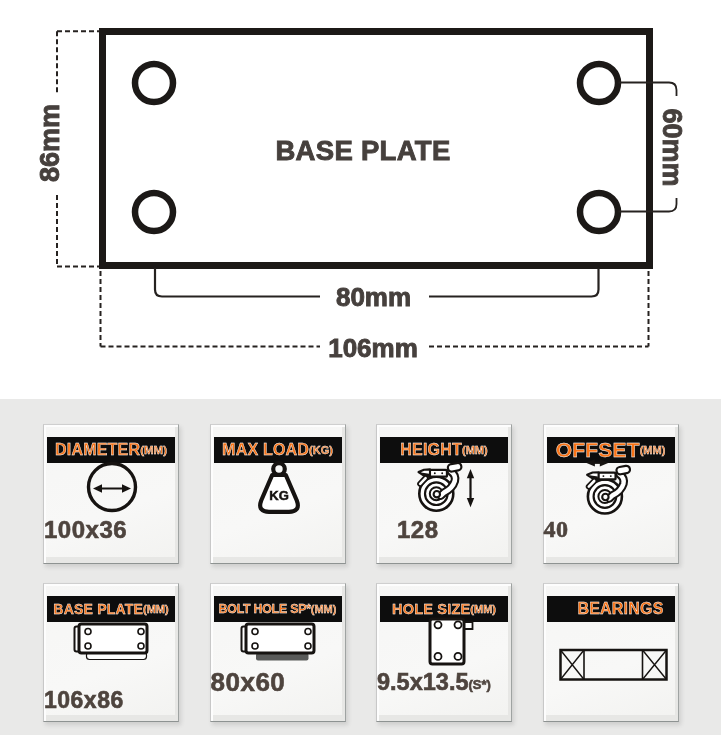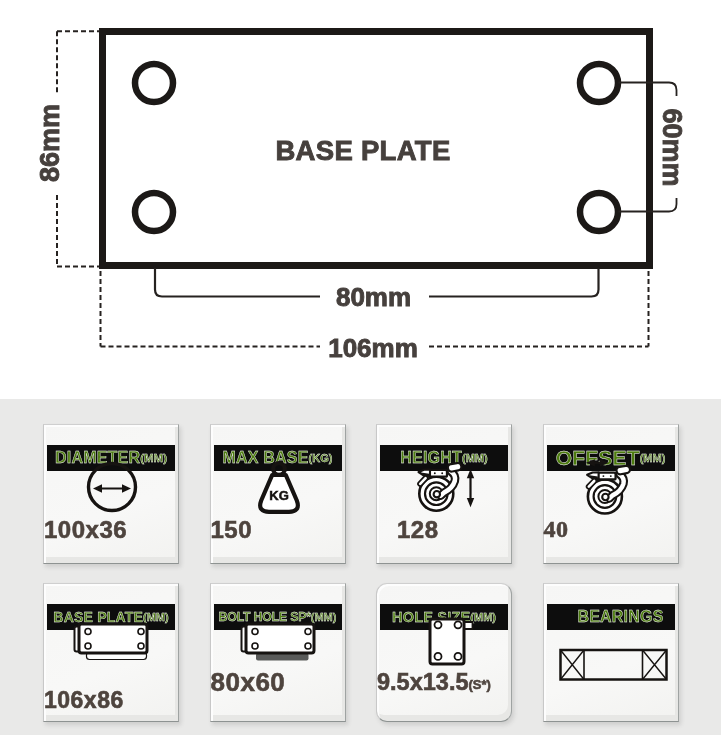--- a/index.html
+++ b/index.html
@@ -3,21 +3,21 @@
 <meta charset="utf-8">
 <style>
   html,body{margin:0;padding:0;}
   body{width:721px;height:735px;background:#fff;font-family:"Liberation Sans",sans-serif;overflow:hidden;position:relative;}
   .panel{position:absolute;left:0;top:399px;width:721px;height:336px;background:#e9e9e8;}
   .card{position:absolute;width:134px;height:138px;
     background:linear-gradient(160deg,#f6f6f5 0%,#f8f8f7 60%,#f2f2f0 100%);
     border-style:solid;border-width:1px;
     border-color:#cfcfcf #9fa3a2 #8e9392 #c8c8c8;
     box-shadow:inset 2px 2px 0 #fdfdfd, inset -3px -6px 0 #e7e7e5, 2px 3px 4px rgba(90,90,90,.18);}
-  .hdr{position:absolute;left:3px;right:3px;top:20px;height:26px;background:#0d0d0d;color:#4d7c0f;
+  .hdr{position:absolute;left:3px;right:3px;top:12px;height:26px;background:#0d0d0d;color:#f97316;
     display:flex;align-items:center;justify-content:center;font-weight:bold;white-space:nowrap;-webkit-text-stroke:.4px #fff;}
   .hdr .big{font-size:21px;letter-spacing:.2px;}
   .hdr .sm{font-size:11px;letter-spacing:0;}
   .num{position:absolute;left:0;width:100%;text-align:left;font-weight:bold;color:#4e443e;letter-spacing:.5px;-webkit-text-stroke:.6px #4e443e;}
   .ico{position:absolute;}
 </style>
 </head>
 <body>
 
 <svg width="721" height="399" viewBox="0 0 721 399">
@@ -81,31 +81,30 @@
     <path d="M49,30.5 l9,-4.2 v8.4 Z" fill="#161311"></path>
     <path d="M87,30.5 l-9,-4.2 v8.4 Z" fill="#161311"></path>
   </svg>
 
   <div class="num" style="top:91px;font-size:24px;">100x36</div>
 </div>
 
 
 <div class="card" style="left:209.5px;top:424px;">
   <div class="hdr">
-      <span class="big" style="font-size:16px;">MAX BASE</span>
+      <span class="big" style="font-size:16px;">MAX LOAD</span>
       <span class="sm">(KG)</span>
     </div>
 
   <svg class="ico" style="left:0;top:31px;" width="134" height="62" viewBox="0 0 134 62">
     <circle cx="68" cy="13" r="5.8" fill="none" stroke="#161311" stroke-width="4.2"></circle>
     <path d="M61.2,19 L50.2,44.5 Q48,50.5 50.4,53.2 Q52.6,55.8 58,55.8 L78,55.8 Q83.4,55.8 85.6,53.2 Q88,50.5 85.8,44.5 L74.8,19 Z" fill="#fff" stroke="#161311" stroke-width="4.2" stroke-linejoin="round"></path>
     <text x="68" y="39" text-anchor="middle" dominant-baseline="central" font-weight="bold" font-size="13" fill="#161311" stroke="#161311" stroke-width="0.5">KG</text>
   </svg>
 
-  <div class="num" style="top:91px;font-size:24px;">150</div>
 </div>
 
 
 <div class="card" style="left:376px;top:424px;">
   <div class="hdr">
       <span class="big" style="font-size:16px;">HEIGHT</span>
       <span class="sm">(MM)</span>
     </div>
 
   <svg class="ico" style="left:0;top:26px;" width="134" height="66" viewBox="0 0 134 66">
@@ -205,21 +204,21 @@
     <circle cx="44" cy="11.5" r="3" fill="#fff" stroke="#161311" stroke-width="1.6"></circle>
     <circle cx="97" cy="11.5" r="3" fill="#fff" stroke="#161311" stroke-width="1.6"></circle>
     <circle cx="44" cy="26" r="3" fill="#fff" stroke="#161311" stroke-width="1.6"></circle>
     <circle cx="97" cy="26" r="3" fill="#fff" stroke="#161311" stroke-width="1.6"></circle>
   </svg>
 
   <div class="num" style="top:83px;font-size:26px;">80x60</div>
 </div>
 
 
-<div class="card" style="left:376px;top:583px;height:136.5px;border-radius:11px;">
+<div class="card" style="left:376px;top:583px;height:136.5px;">
   <div class="hdr">
       <span class="big" style="font-size:14.5px;">HOLE SIZE</span>
       <span class="sm">(MM)</span>
     </div>
 
   <svg class="ico" style="left:0;top:30px;" width="134" height="56" viewBox="0 0 134 56">
     <path d="M88,8 h7.5 v7 h-7.5" fill="#fff" stroke="#161311" stroke-width="1.8"></path>
     <rect x="53" y="5" width="34" height="45" rx="2.5" fill="#fff" stroke="#161311" stroke-width="3"></rect>
     <circle cx="61" cy="10.8" r="3.5" fill="#fff" stroke="#161311" stroke-width="1.8"></circle>
     <circle cx="81" cy="10.8" r="3.5" fill="#fff" stroke="#161311" stroke-width="1.8"></circle>

